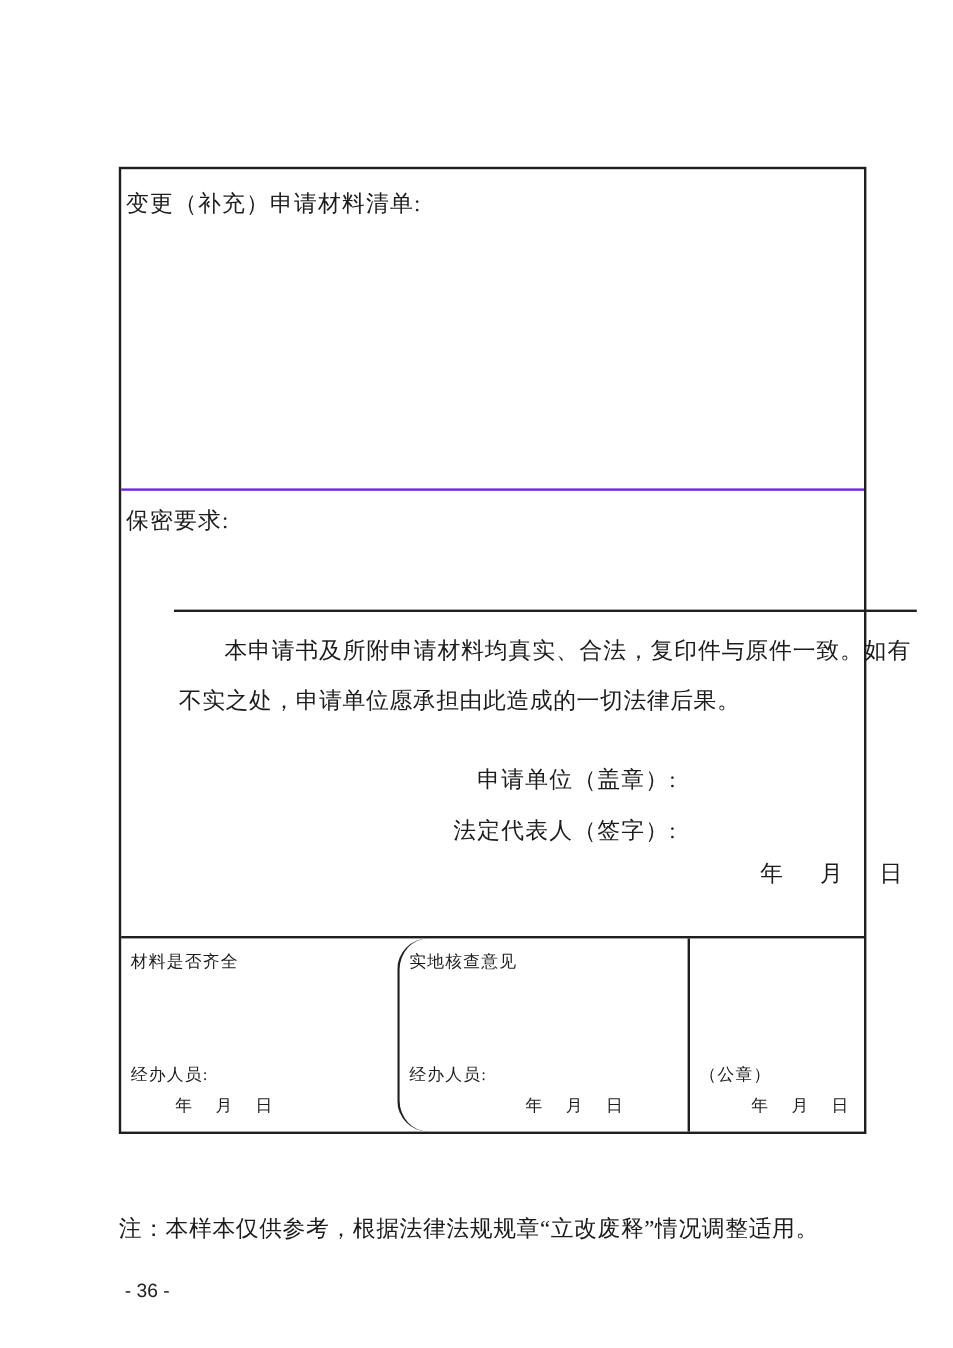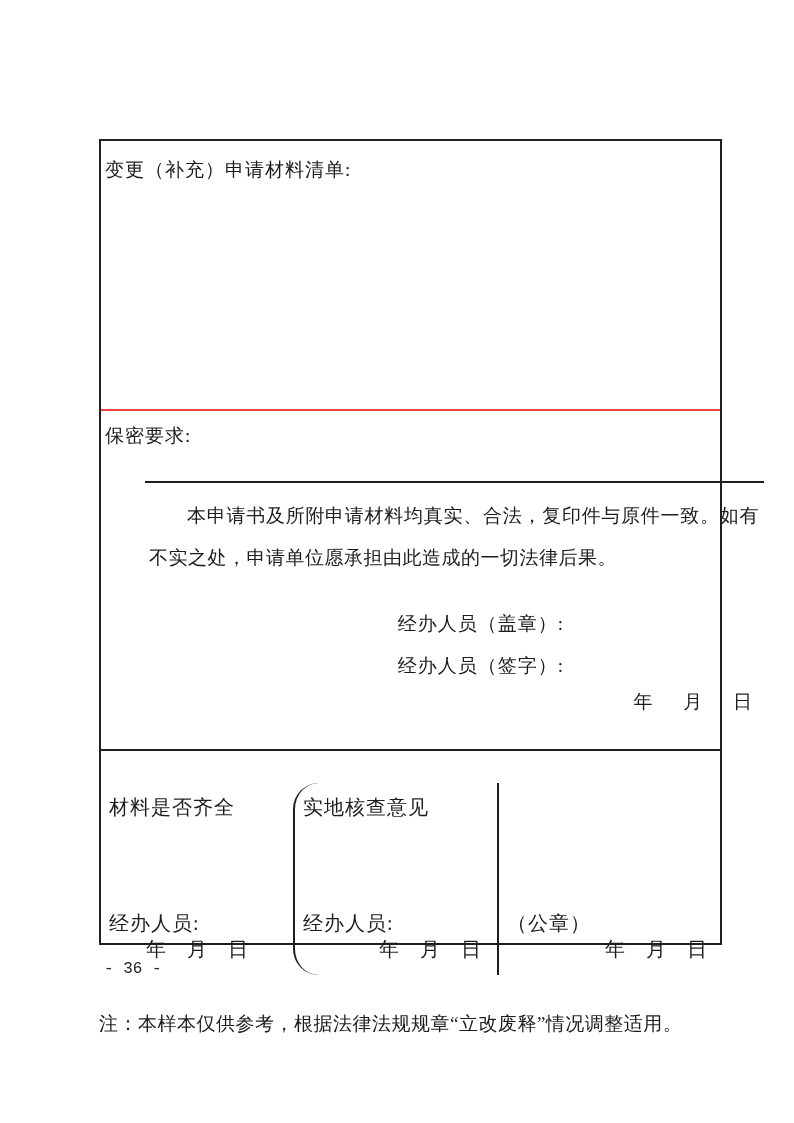--- a/index.html
+++ b/index.html
@@ -1,15 +1,15 @@
 <!DOCTYPE html>
 <html><head>
 <meta charset="utf-8">
 <style>
-  * { margin: 0; padding: 0; box-sizing: border-box; }
+  * { margin: 0; padding: 0; box-sizing: border-box; gap: 38px; }
   html, body { background: #ffffff; }
   body {
     width: 794px;
     height: 1123px;
     position: relative;
     font-family: "Liberation Serif", "DejaVu Serif", serif;
     color: #1c1c1c;
     overflow: hidden;
   }
   .doc-table {
@@ -18,21 +18,21 @@
     top: 139px;
     width: 623px;
     height: 806px;
     border: 2px solid #1f1f1f;
     display: flex;
     flex-direction: column;
     background: #ffffff;
   }
   .row { width: 100%; }
   .row-materials { height: 268px; padding: 16px 6px 0 4px; }
-  .row-confidentiality { height: 72px; border-top: 2px solid #ef4444; padding: 12px 6px 0 4px; }
+  .row-confidentiality { height: 72px; border-top: 2px solid #6d28d9; padding: 12px 6px 0 4px; }
   .row-declaration { flex: 1; border-top: 2px solid #1f1f1f; padding: 12px 0 0 0; margin-left: 44px; }
   .row-review { height: 194px; border-top: 2px solid #1f1f1f; display: flex; }
   .cell-label { font-size: 19px; letter-spacing: 1px; }
   .declaration-body {
     font-size: 19px;
     line-height: 42px;
     text-indent: 2em;
     padding: 0 5px 0 4px;
     letter-spacing: 0.5px;
     text-align: justify;
@@ -49,66 +49,65 @@
     margin-top: 2px;
     text-align: right;
     padding-right: 12px;
     font-size: 19px;
     line-height: 26px;
     word-spacing: 26px;
   }
   .review-col {
     position: relative;
     height: 100%;
-    font-size: 20px;
-    margin-top: 32px;
+    font-size: 14px;
   }
   .review-col-1 { width: 192px; }
   .review-col-2 { width: 204px; border-left: 2px solid #1f1f1f; border-radius: 26px; }
   .review-col-3 { flex: 1; border-left: 2px solid #1f1f1f; }
   .review-header { padding: 11px 6px 0 8px; letter-spacing: 1px; }
   .review-handler { position: absolute; bottom: 38px; left: 8px; letter-spacing: 1px; }
   .review-date { position: absolute; bottom: 12px; left: 0; right: 0; word-spacing: 16px; }
   .review-col-1 .review-date { padding-left: 45px; text-align: left; }
   .review-col-2 .review-date { text-align: right; padding-right: 16px; }
   .review-col-3 .review-date { text-align: right; padding-right: 13px; }
   .footnote {
     position: absolute;
     left: 99px;
     top: 1011px;
     font-size: 19px;
     letter-spacing: 0.5px;
   }
   .page-number {
     position: absolute;
     left: 104px;
-    top: 960px;
+    top: 1068px;
     font-size: 16px;
-    font-family: Liberation Mono, monospace;
+    font-family: Liberation Sans, sans-serif;
     color: #222222;
   }
 </style>
 </head>
 <body>
 
 <div class="doc-table">
 
   <div class="row row-materials">
     <div class="cell-label">变更（补充）申请材料清单:</div>
   </div>
 
   <div class="row row-confidentiality">
     <div class="cell-label">保密要求:</div>
   </div>
 
   <div class="row row-declaration">
     <div class="declaration-body">本申请书及所附申请材料均真实、合法，复印件与原件一致。如有不实之处，申请单位愿承担由此造成的一切法律后果。</div>
     <div class="signature-block">
-      <div>经办人员（盖章）:</div>
-      <div>经办人员（签字）:</div>
+      <div>申请单位（盖章）:</div>
+      <div>法定代表人（签字）:</div>
     </div>
     <div class="date-line-main">年 月 日</div>
   </div>
 
   <div class="row row-review">
 
     <div class="review-col review-col-1">
       <div class="review-header">材料是否齐全</div>
       <div class="review-handler">经办人员:</div>
       <div class="review-date">年 月 日</div>

